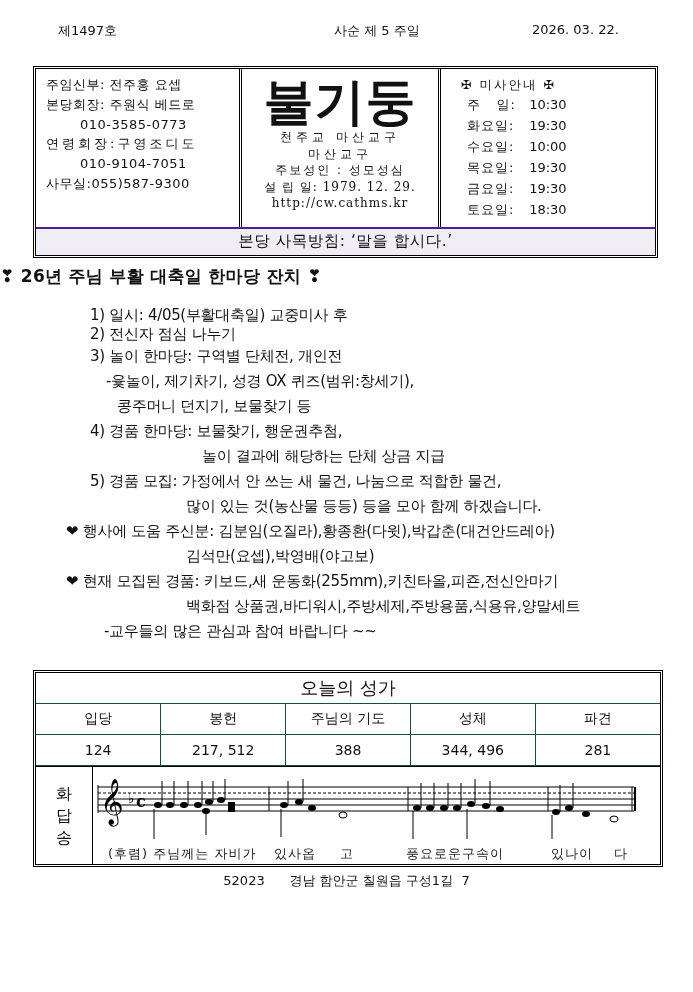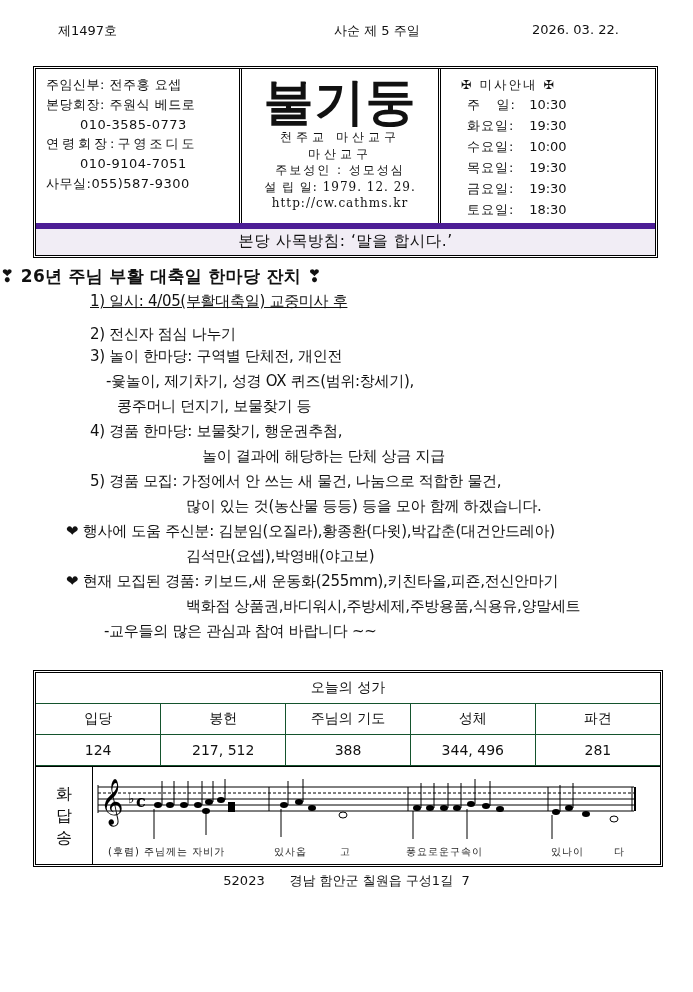--- a/index.html
+++ b/index.html
@@ -27,50 +27,50 @@
     font-size: 50px; font-weight: bold; line-height: 54px; margin-top: 6px;
     letter-spacing: 1px;
   }
   .mid-line { font-size: 12px; line-height: 16.5px; letter-spacing: 4px; white-space: nowrap; }
   .mid-line.serif { font-family: "DejaVu Serif", "Liberation Serif", serif; letter-spacing: 1px; }
   .mass-title { font-size: 12.5px; line-height: 19px; letter-spacing: 2px; }
   .mass-row { font-size: 13px; line-height: 21px; white-space: nowrap; padding-left: 6px; }
   .mass-day { display: inline-block; width: 58px; letter-spacing: 1px; }
   .motto {
     position: absolute; left: 0; right: 0; bottom: 0; height: 26px;
-    background: #F1EDF5; border-top: 6px solid #4c1d95;
+    background: #F1EDF5; border-top: 2px solid #4c1d95;
     text-align: center; font-size: 15.5px; line-height: 25px; letter-spacing: 0.5px;
   }
 
   
   .event-title {
     position: absolute; top: 265px; left: 0; width: 693px; text-align: left;
     font-size: 17px; font-weight: bold; letter-spacing: 0.3px; white-space: nowrap;
   }
   .ev { position: absolute; font-size: 15px; white-space: nowrap; line-height: 20px; letter-spacing: -0.3px; }
 
   
   .hymn {
     position: absolute; left: 33px; top: 670px; width: 630px; height: 197px;
     border: 3px double #000; box-sizing: border-box;
   }
   .hymn table { border-collapse: collapse; width: 100%; table-layout: fixed; }
   .hymn td { border: 1px solid #14532d; text-align: center; font-size: 14px; height: 30px; padding: 0; }
-  .hymn .caption td { height: 30px; font-size: 14px; }
+  .hymn .caption td { height: 30px; font-size: 18px; }
   .hymn tr:first-child td { border-top: none; }
   .hymn td:first-child { border-left: none; }
   .hymn td:last-child { border-right: none; }
   .resp-row { position: absolute; left: 0; right: 0; top: 93px; bottom: 0; border-top: 1px solid #000; }
   .resp-label {
     position: absolute; left: 0; top: 0; width: 56px; bottom: 0; border-right: 1px solid #000;
     display: flex; flex-direction: column; align-items: center; justify-content: center;
     font-size: 16px; line-height: 22px;
   }
   .score { position: absolute; left: 58px; top: 2px; right: 4px; bottom: 2px; }
-  .lyrics { position: absolute; top: 76px; font-size: 10px; white-space: nowrap; letter-spacing: 1px; color: #222; }
+  .lyrics { position: absolute; top: 76px; font-size: 13px; white-space: nowrap; letter-spacing: 1px; color: #222; }
 
   .footer-addr {
     position: absolute; top: 872px; left: 0; width: 693px; text-align: center;
     font-size: 13px; white-space: pre;
   }
 </style>
 </head>
 <body>
 
 <div class="abs topline" style="left:58px;">제1497호</div>
@@ -122,21 +122,21 @@
       <span class="mass-day">토요일:</span>
       <span>18:30</span>
     </div>
   </div>
 
   <div class="motto">본당 사목방침: ‘말을 합시다.’</div>
 </div>
 
 <div class="event-title">❣ 26년 주님 부활 대축일 한마당 잔치 ❣</div>
 
-<div class="ev" style="left:90px; top:291px;text-decoration:underline;">1) 일시: 4/05(부활대축일) 교중미사 후</div>
+<div class="ev" style="left:90px; top:305px;">1) 일시: 4/05(부활대축일) 교중미사 후</div>
 <div class="ev" style="left:90px; top:324px;text-align:right;">2) 전신자 점심 나누기</div>
 <div class="ev" style="left:90px; top:346px;">3) 놀이 한마당: 구역별 단체전, 개인전</div>
 <div class="ev" style="left:106px; top:371px;">-윷놀이, 제기차기, 성경 OX 퀴즈(범위:창세기),</div>
 <div class="ev" style="left:117px; top:396px;">콩주머니 던지기, 보물찾기 등</div>
 <div class="ev" style="left:90px; top:421px;">4) 경품 한마당: 보물찾기, 행운권추첨,</div>
 <div class="ev" style="left:202px; top:446px;">놀이 결과에 해당하는 단체 상금 지급</div>
 <div class="ev" style="left:90px; top:471px;">5) 경품 모집: 가정에서 안 쓰는 새 물건, 나눔으로 적합한 물건,</div>
 <div class="ev" style="left:186px; top:496px;">많이 있는 것(농산물 등등) 등을 모아 함께 하겠습니다.</div>
 <div class="ev" style="left:66px; top:521px;">❤ 행사에 도움 주신분: 김분임(오질라),황종환(다윗),박갑춘(대건안드레아)</div>
 <div class="ev" style="left:186px; top:546px;">김석만(요셉),박영배(야고보)</div>

